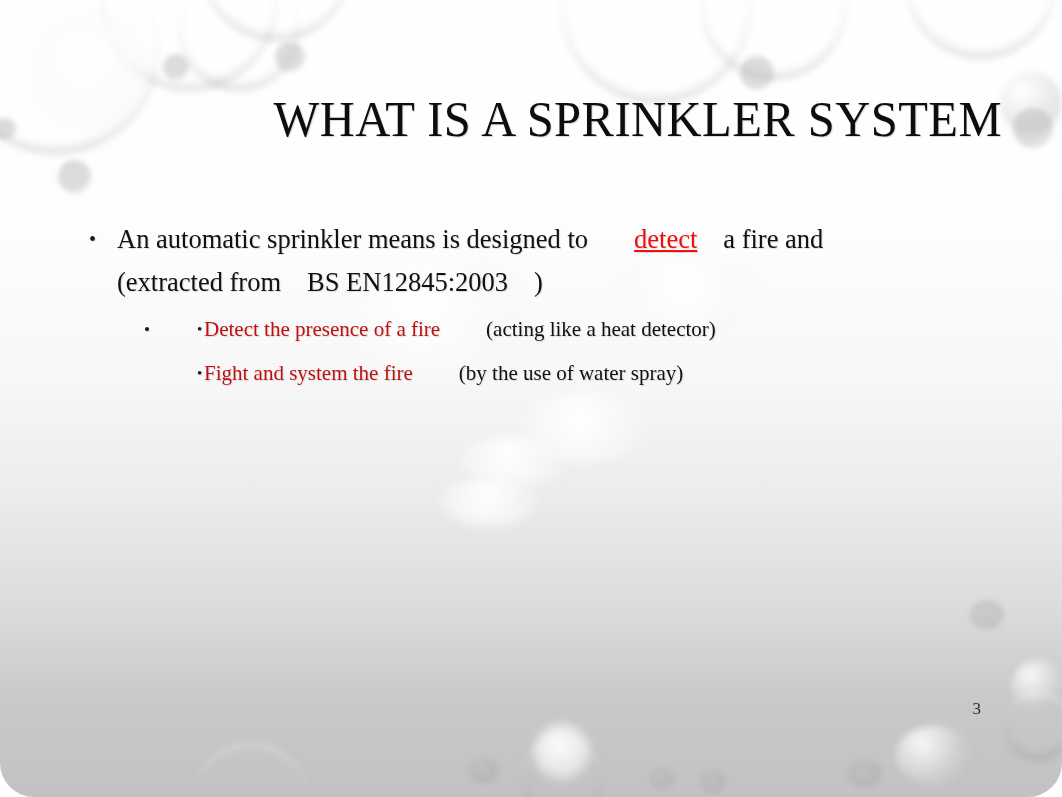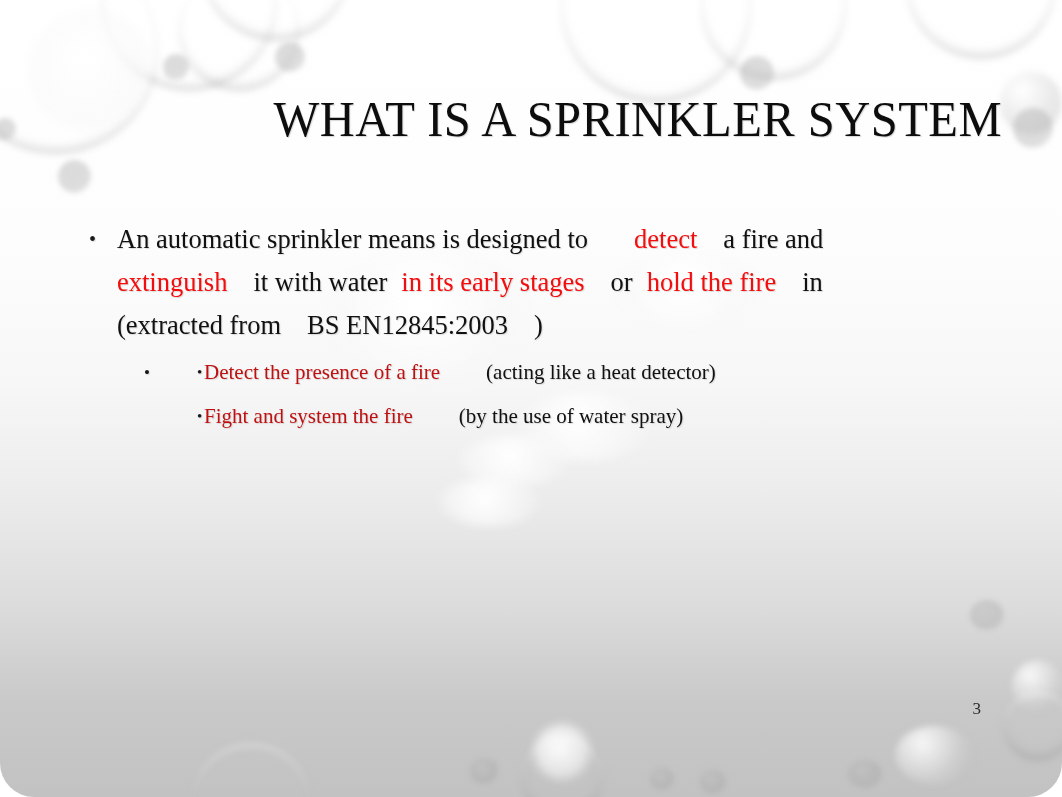--- a/index.html
+++ b/index.html
@@ -154,21 +154,21 @@
   }
   .lvl3 .marker {
     position: absolute;
     left: 113px;
     top: 0;
     font-size: 15px;
     line-height: 41px;
     color: #1a1a1a;
   }
 
-  .red      { color: #f40d0d; }
+  .red      { color: #f40d0d; text-decoration: underline; }
   .darkred  { color: #bf1111; }
   .gap      { display: inline-block; width: 26px; }
   .gap-sm   { display: inline-block; width: 14px; }
   .gap-lg   { display: inline-block; width: 46px; }
 
   .slide-number {
     position: absolute;
     right: 81px;
     bottom: 80px;
     z-index: 4;
@@ -226,23 +226,20 @@
 
     <div class="body-block">
 
       <div class="lvl1">
         <span class="marker">•</span>
 
         <span class="bt">
           <span>An automatic sprinkler means is designed to</span><span class="gap-lg"></span><span class="red">detect</span><span class="gap"></span><span>a fire and</span>
         </span>
 
-        <span class="bt">
-          <span class="red">extinguish</span><span class="gap"></span><span>it with water</span><span class="gap-sm"></span><span class="red">in its early stages</span><span class="gap"></span><span>or</span><span class="gap-sm"></span><span class="red">hold the fire</span><span class="gap"></span><span>in</span>
-        </span>
 
 
         <span class="bt">
           <span>(extracted from</span><span class="gap"></span><span>BS EN12845:2003</span><span class="gap"></span><span>)</span>
         </span>
       </div>
 
       <div class="lvl2">
         <span class="marker">•</span>
       </div>

